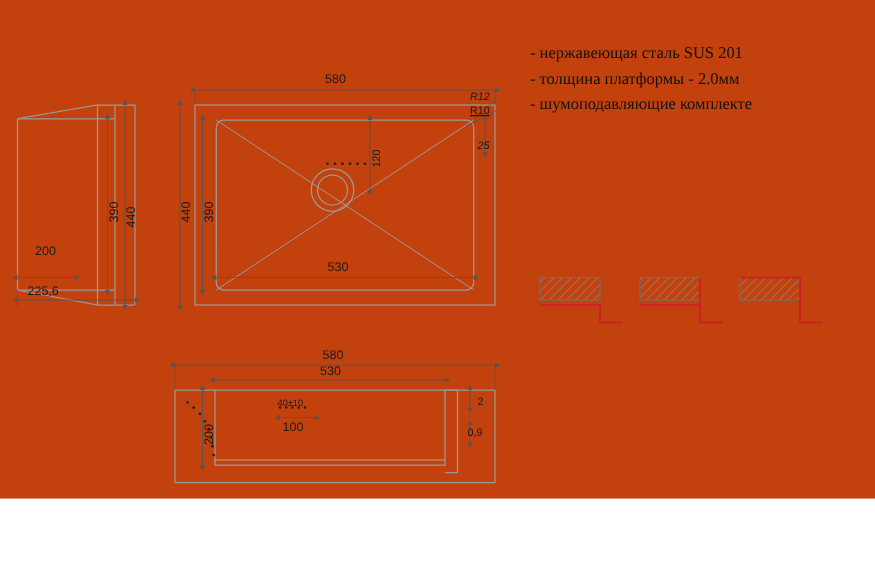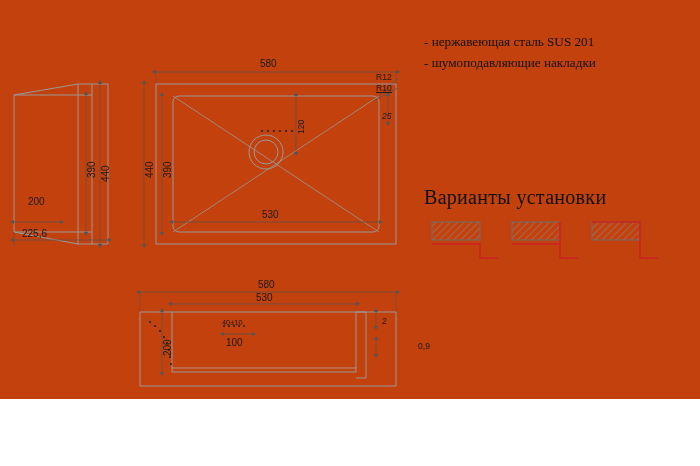--- a/index.html
+++ b/index.html
@@ -191,40 +191,40 @@
       <path d="M512,244 L560,244 L560,222 L560,258 L578,258" stroke="#cc2222" stroke-width="1.6" fill="none"></path>
     </g>
     <g>
       <rect x="592" y="222" width="48" height="18" fill="url(#hatchPat)" stroke="#6f6f6f" stroke-width="1"></rect>
       <path d="M592,222 L640,222 L640,258 L658,258" stroke="#cc2222" stroke-width="1.6" fill="none"></path>
     </g>
   </svg>
 
   <div class="spec-list">
     <span class="spec-item">- нержавеющая сталь SUS 201</span>
-    <span class="spec-item">- шумоподавляющие накладки</span>
+    <span class="spec-item">- толщина платформы - 2.0мм</span>
+    <span class="spec-item">- шумоподавляющие комплекте</span>
   </div>
 
-  <div class="variants-title">Варианты установки</div>
 
   <div class="dim-label rot90" style="left:86px; top:178px;">390</div>
   <div class="dim-label rot90" style="left:100px; top:182px;">440</div>
   <div class="dim-label" style="left:28px; top:196px;">200</div>
   <div class="dim-label" style="left:22px; top:228px;">225,6</div>
 
   <div class="dim-label" style="left:260px; top:58px;">580</div>
   <div class="dim-label rot90" style="left:144px; top:178px;">440</div>
   <div class="dim-label rot90" style="left:162px; top:178px;">390</div>
   <div class="dim-label" style="left:262px; top:209px;">530</div>
   <div class="dim-label rot90 small" style="left:296px; top:134px;">120</div>
   <div class="dim-label small" style="left:382px; top:111px;font-style:italic;">25</div>
-  <div class="dim-label small" style="left:376px; top:72px;">R12</div>
+  <div class="dim-label small" style="left:376px; top:72px;font-style:italic;">R12</div>
   <div class="dim-label small" style="left:376px; top:83px;text-decoration:underline;">R10</div>
 
   <div class="dim-label" style="left:258px; top:279px;">580</div>
   <div class="dim-label" style="left:256px; top:292px;">530</div>
   <div class="dim-label rot90" style="left:162px; top:356px;">200</div>
   <div class="dim-label tiny" style="left:222px; top:318px;">40±10</div>
   <div class="dim-label" style="left:226px; top:337px;">100</div>
   <div class="dim-label small" style="left:382px; top:316px;">2</div>
-  <div class="dim-label small" style="left:374px; top:341px;margin-left:44px;">0,9</div>
+  <div class="dim-label small" style="left:374px; top:341px;">0,9</div>
 
 </div>
 
 </body></html>

